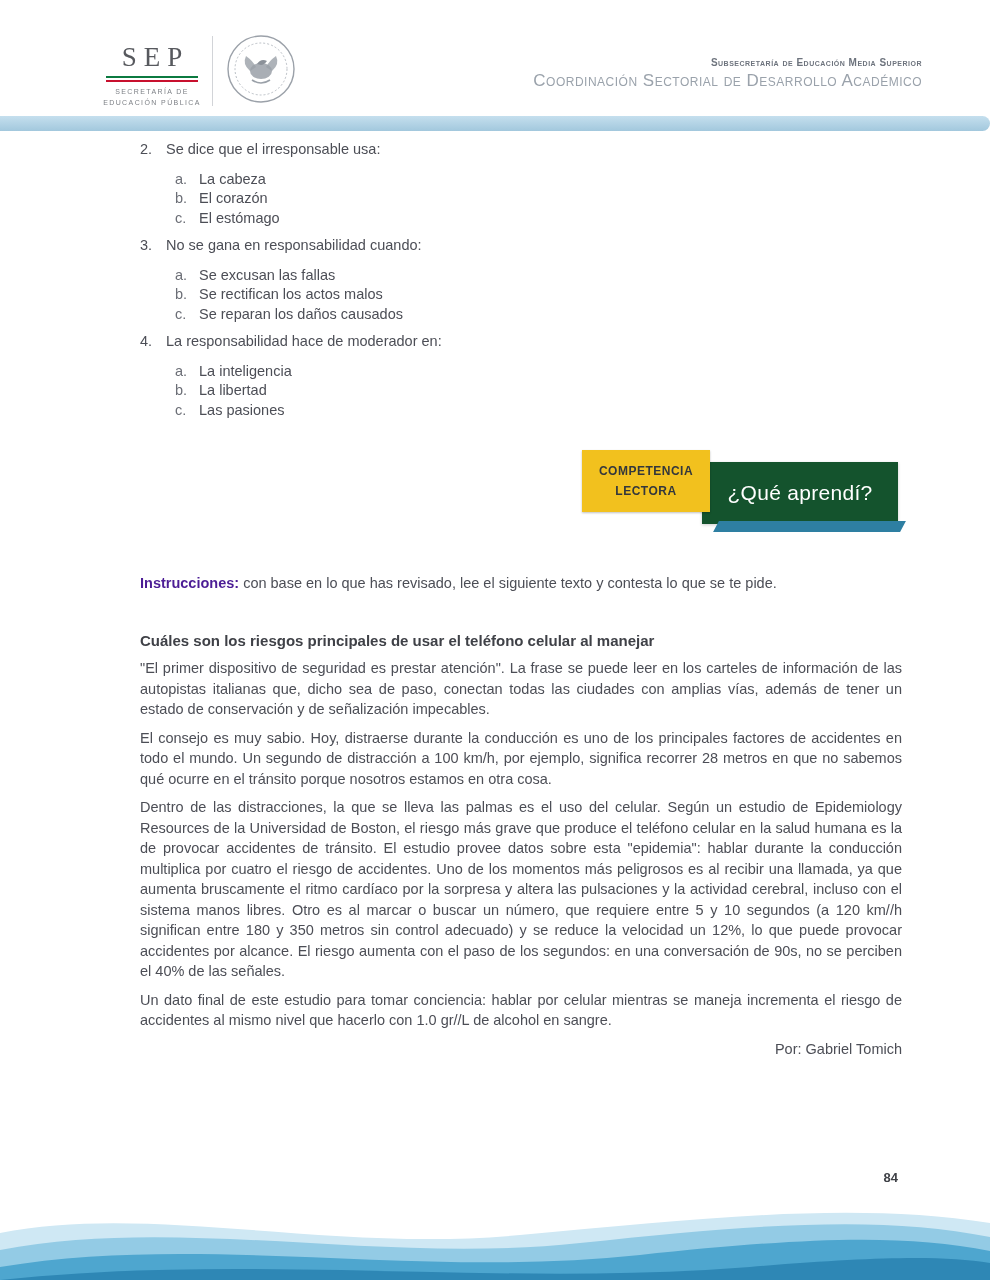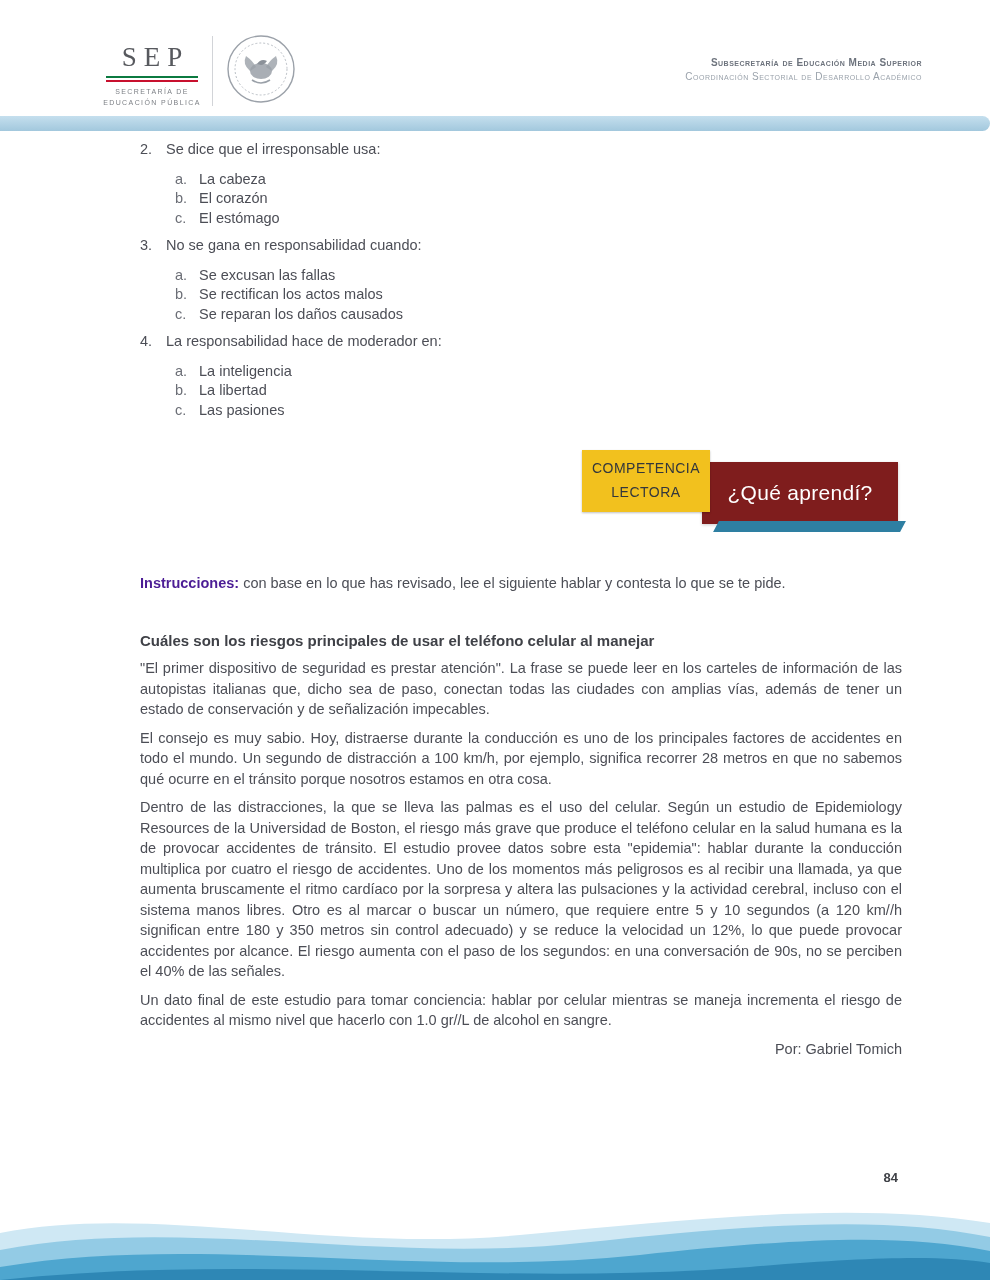--- a/index.html
+++ b/index.html
@@ -15,39 +15,39 @@
   .sep-block { position:absolute; left:96px; top:42px; width:112px; text-align:center; }
   .sep-wordmark { font-family:"Liberation Serif", serif; font-size:27px; letter-spacing:7px;
     padding-left:7px; color:#57595e; font-weight:400; }
   .flag-green { height:2px; background:#0b7a40; margin:3px 10px 0; }
   .flag-red   { height:2px; background:#c8102e; margin:2px 10px 4px; }
   .sep-caption { font-size:7px; letter-spacing:1.4px; color:#7d8086; line-height:1.6; }
   .header-divider { position:absolute; left:212px; top:36px; width:1px; height:70px; background:#d2d4d8; }
   .seal { position:absolute; left:226px; top:34px; width:70px; height:70px; }
   .header-right { position:absolute; right:68px; top:57px; text-align:right; }
   .hr1 { font-size:10px; font-weight:bold; font-variant:small-caps; letter-spacing:0.5px; color:#6d737d; }
-  .hr2 { font-size:10px; font-variant:small-caps; letter-spacing:0.5px; color:#9aa2ab; margin-top:3px; }
+  .hr2 { font-size:17px; font-variant:small-caps; letter-spacing:0.5px; color:#9aa2ab; margin-top:3px; }
   .band { position:absolute; top:116px; left:0; width:100%; height:15px;
     background:linear-gradient(#c5dfee,#a2c8dd); border-radius:0 8px 8px 0; }
 
   
   .content { position:absolute; left:140px; top:140px; width:762px; font-size:14.5px; line-height:19.5px; }
   .q-line { display:flex; gap:11px; }
   .q-num { width:15px; flex:0 0 auto; }
   .options { margin:10px 0 8px 35px; }
   .opt { display:flex; gap:11px; }
   .opt-letter { width:13px; flex:0 0 auto; color:#6b6e76; }
 
   
   .badge { position:relative; width:316px; height:82px; margin:28px 4px 0 auto; }
   .badge-yellow { position:absolute; left:0; top:2px; width:128px; height:62px; background:#f2c11e;
     display:flex; flex-direction:column; align-items:center; justify-content:center;
     z-index:2; box-shadow:0 1px 2px rgba(0,0,0,.25); }
-  .badge-yellow span { font-size:14px; font-weight:normal; color:#33373c; letter-spacing:0.5px; line-height:1.7; }
-  .badge-ribbon { position:absolute; left:120px; top:14px; right:0; height:62px; background:#7f1d1d;
+  .badge-yellow span { font-size:12px; font-weight:bold; color:#33373c; letter-spacing:0.5px; line-height:1.7; }
+  .badge-ribbon { position:absolute; left:120px; top:14px; right:0; height:62px; background:#14532d;
     display:flex; align-items:center; justify-content:center; z-index:1;
     box-shadow:0 1px 3px rgba(0,0,0,.2); }
   .badge-ribbon::after { content:""; position:absolute; left:14px; right:-5px; bottom:-8px; height:11px;
     background:#2e7fa2; transform:skewX(-28deg); z-index:-1; }
   .badge-ribbon span { color:#ffffff; font-size:21px; letter-spacing:0.3px; }
 
   
   .instructions { margin-top:44px; }
   .instructions b { color:#4c1d95; }
   .article-title { margin-top:37px; font-size:15px; font-weight:bold; color:#3f4147; }
@@ -158,21 +158,21 @@
     <div class="badge">
       <div class="badge-yellow">
         <span>COMPETENCIA</span>
         <span>LECTORA</span>
       </div>
       <div class="badge-ribbon">
         <span>¿Qué aprendí?</span>
       </div>
     </div>
 
-    <p class="instructions"><b>Instrucciones:</b><span> con base en lo que has revisado, lee el siguiente hablar y contesta lo que se te pide.</span></p>
+    <p class="instructions"><b>Instrucciones:</b><span> con base en lo que has revisado, lee el siguiente texto y contesta lo que se te pide.</span></p>
 
     <p class="article-title">Cuáles son los riesgos principales de usar el teléfono celular al manejar</p>
 
     <p class="para">"El primer dispositivo de seguridad es prestar atención". La frase se puede leer en los carteles de información de las autopistas italianas que, dicho sea de paso, conectan todas las ciudades con amplias vías, además de tener un estado de conservación y de señalización impecables.</p>
     <p class="para">El consejo es muy sabio. Hoy, distraerse durante la conducción es uno de los principales factores de accidentes en todo el mundo. Un segundo de distracción a 100 km/h, por ejemplo, significa recorrer 28 metros en que no sabemos qué ocurre en el tránsito porque nosotros estamos en otra cosa.</p>
     <p class="para">Dentro de las distracciones, la que se lleva las palmas es el uso del celular. Según un estudio de Epidemiology Resources de la Universidad de Boston, el riesgo más grave que produce el teléfono celular en la salud humana es la de provocar accidentes de tránsito. El estudio provee datos sobre esta "epidemia": hablar durante la conducción multiplica por cuatro el riesgo de accidentes. Uno de los momentos más peligrosos es al recibir una llamada, ya que aumenta bruscamente el ritmo cardíaco por la sorpresa y altera las pulsaciones y la actividad cerebral, incluso con el sistema manos libres. Otro es al marcar o buscar un número, que requiere entre 5 y 10 segundos (a 120 km//h significan entre 180 y 350 metros sin control adecuado) y se reduce la velocidad un 12%, lo que puede provocar accidentes por alcance. El riesgo aumenta con el paso de los segundos: en una conversación de 90s, no se perciben el 40% de las señales.</p>
     <p class="para">Un dato final de este estudio para tomar conciencia: hablar por celular mientras se maneja incrementa el riesgo de accidentes al mismo nivel que hacerlo con 1.0 gr//L de alcohol en sangre.</p>
 
     <p class="byline">Por: Gabriel Tomich</p>
   </div>

